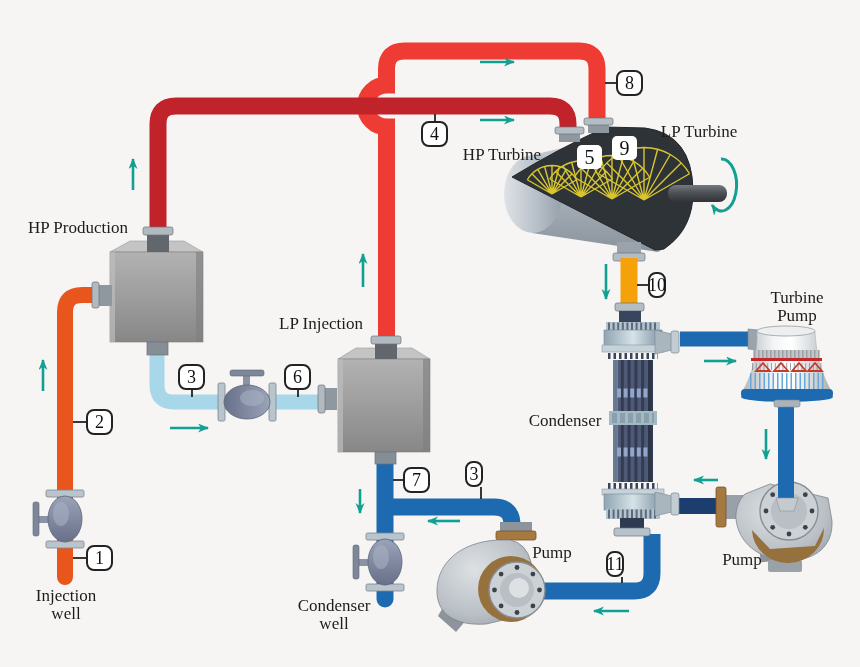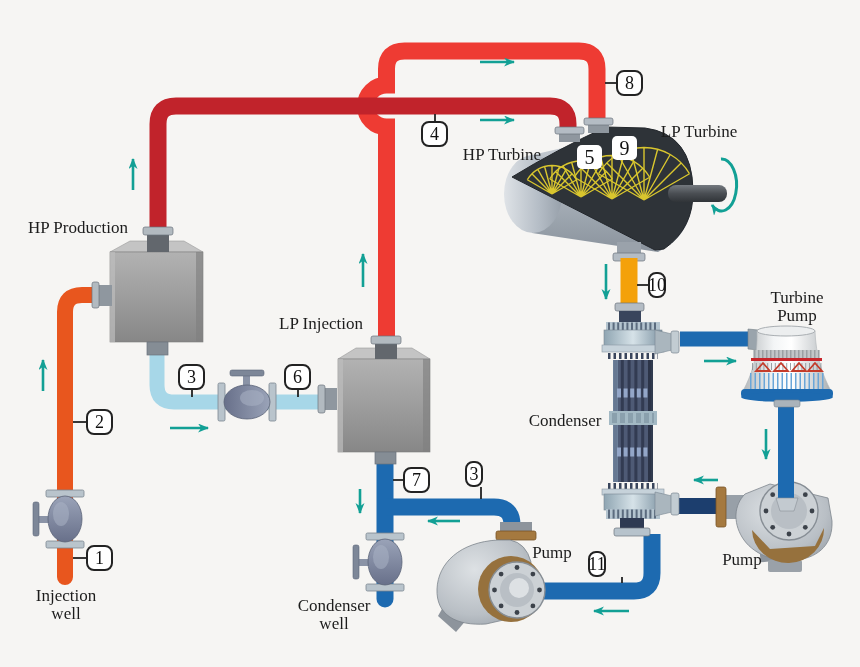--- a/index.html
+++ b/index.html
@@ -300,16 +300,16 @@
 <div class="badge sm1" style="left:86px;top:545px">1</div>
 <div class="badge sm1" style="left:86px;top:409px">2</div>
 <div class="badge sm1" style="left:178px;top:364px">3</div>
 <div class="badge sm1" style="left:421px;top:121px">4</div>
 <div class="badge plain" style="left:577px;top:145px">5</div>
 <div class="badge sm1" style="left:284px;top:364px">6</div>
 <div class="badge sm1" style="left:403px;top:467px">7</div>
 <div class="badge sm1" style="left:616px;top:70px">8</div>
 <div class="badge plain" style="left:612px;top:136px">9</div>
 <div class="badge sm2" style="left:648px;top:272px">10</div>
-<div class="badge sm2" style="left:588px;top:551px">11</div>
+<div class="badge sm2" style="left:606px;top:551px">11</div>
 <div class="badge sm2" style="left:465px;top:461px">3</div>
 
 </div>
 
 </body></html>

